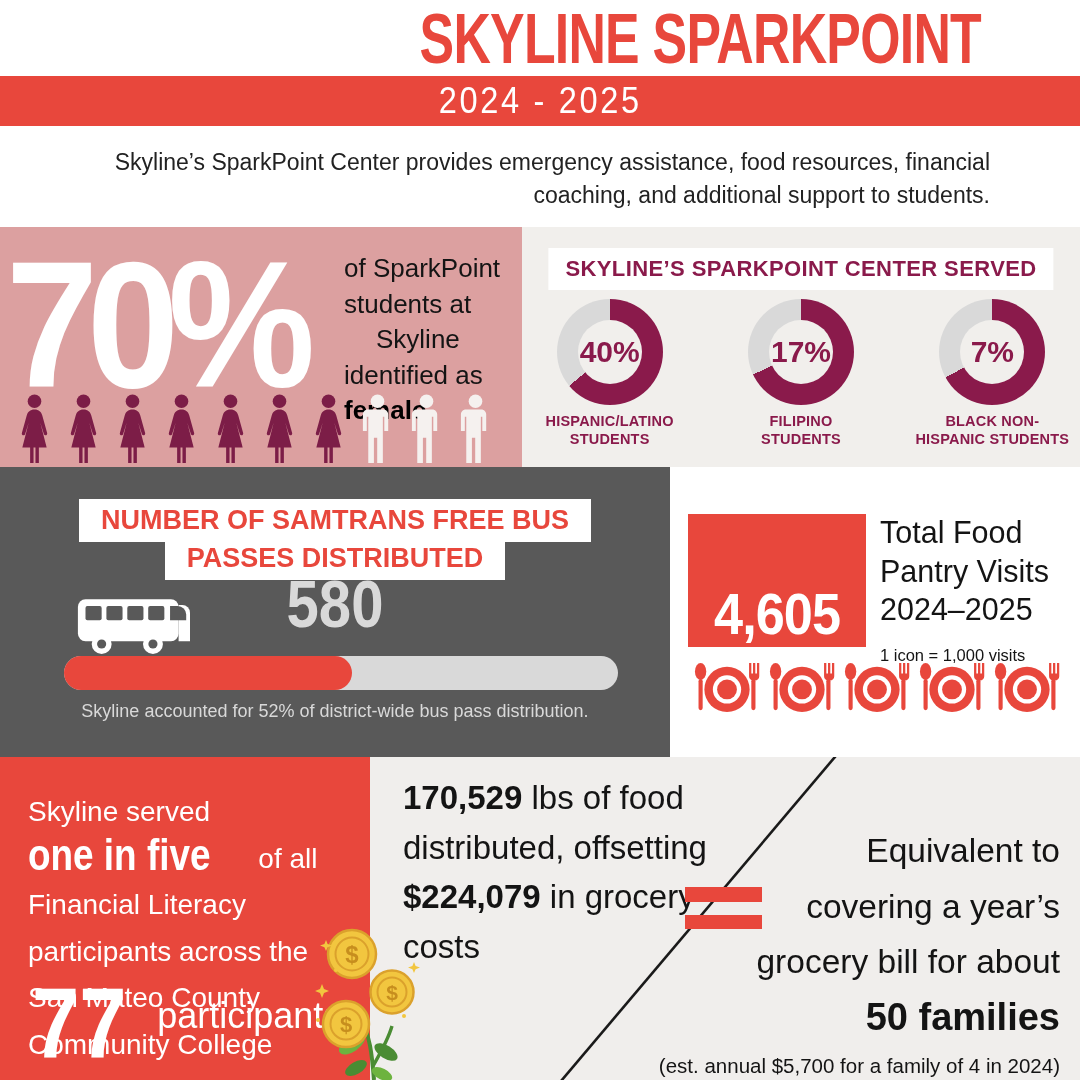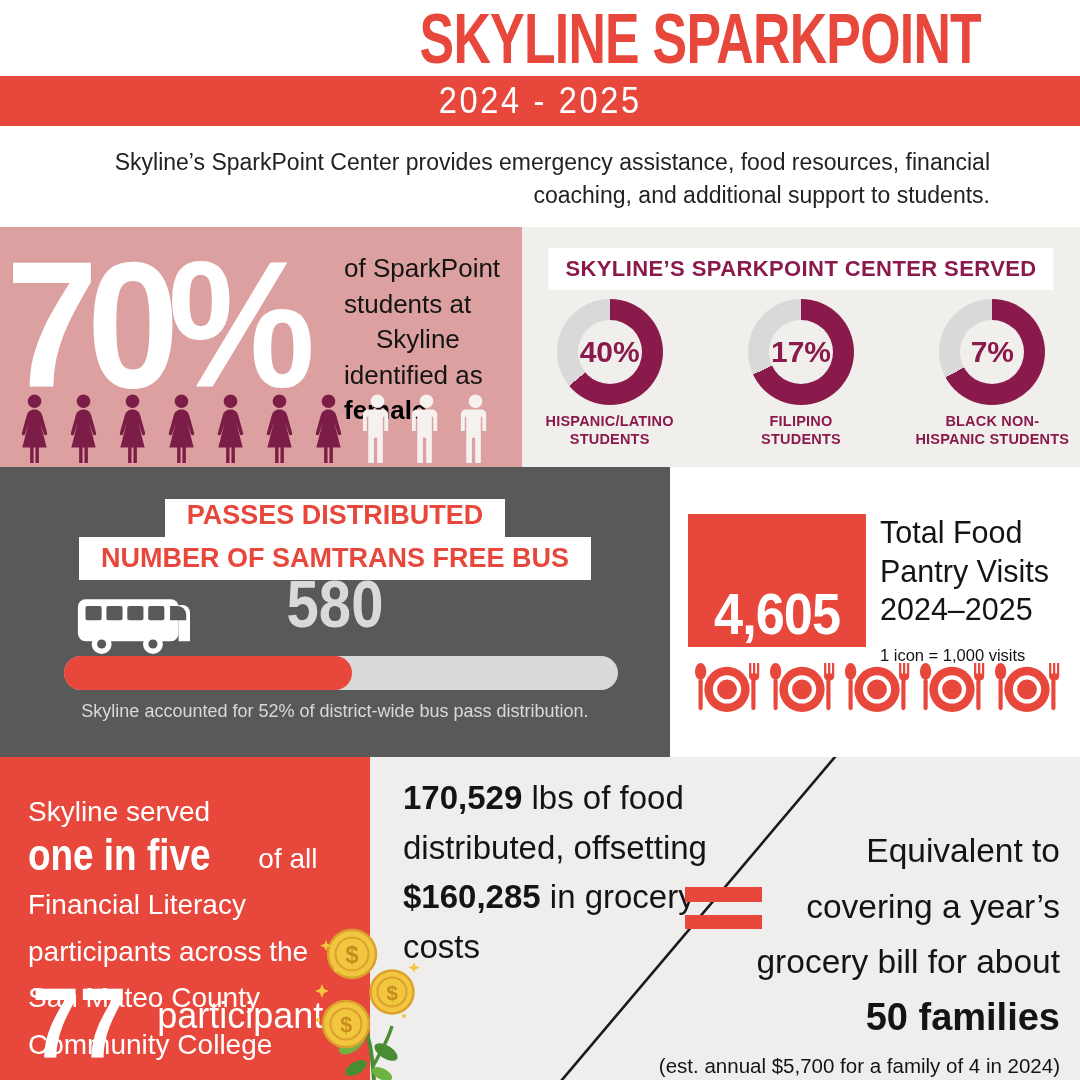--- a/index.html
+++ b/index.html
@@ -196,22 +196,22 @@
             <span class="dpct">7%</span>
           </div>
         <div class="dlabel">BLACK NON-
 HISPANIC STUDENTS</div>
       </div>
     </div>
   </section>
 
   <section class="abs busblk">
     <div class="busboxes">
+      <span class="busbox">NUMBER OF SAMTRANS FREE BUS</span>
       <span class="busbox b2">PASSES DISTRIBUTED</span>
-      <span class="busbox">NUMBER OF SAMTRANS FREE BUS</span>
     </div>
     <div class="busval">580</div>
     <span class="busicon">
       <svg width="114" height="64" viewBox="0 0 120 66">
         <rect x="2" y="6" width="106" height="44" rx="8" fill="#ffffff"></rect>
         <path d="M108 12 h4 a8 8 0 0 1 8 8 v30 h-12 z" fill="#ffffff"></path>
         <rect x="10" y="13" width="17" height="15" rx="2" fill="#595959"></rect>
         <rect x="32" y="13" width="17" height="15" rx="2" fill="#595959"></rect>
         <rect x="54" y="13" width="17" height="15" rx="2" fill="#595959"></rect>
         <rect x="76" y="13" width="17" height="15" rx="2" fill="#595959"></rect>
@@ -306,21 +306,21 @@
       <span class="n77">77</span>
       <span class="suffix">participants.</span>
     </div>
   </section>
 
   <section class="abs graybottom">
     <svg class="diag" width="710" height="323" viewBox="0 0 710 323">
       <line x1="470" y1="-6" x2="186" y2="330" stroke="#1a1a1a" stroke-width="2.6"></line>
     </svg>
     <div class="foodtext">
-      <b>170,529</b><span> lbs of food distributed, offsetting </span><b>$160,285</b><span> in grocery costs</span>
+      <b>170,529</b><span> lbs of food distributed, offsetting </span><b>$224,079</b><span> in grocery costs</span>
     </div>
     <div class="equals">
         <div></div>
         <div></div>
       </div>
     <div class="equivtext">
       <div>Equivalent to</div>
       <div>covering a year’s</div>
       <div>grocery bill for about</div>
       <div class="equivbold">50 families</div>

